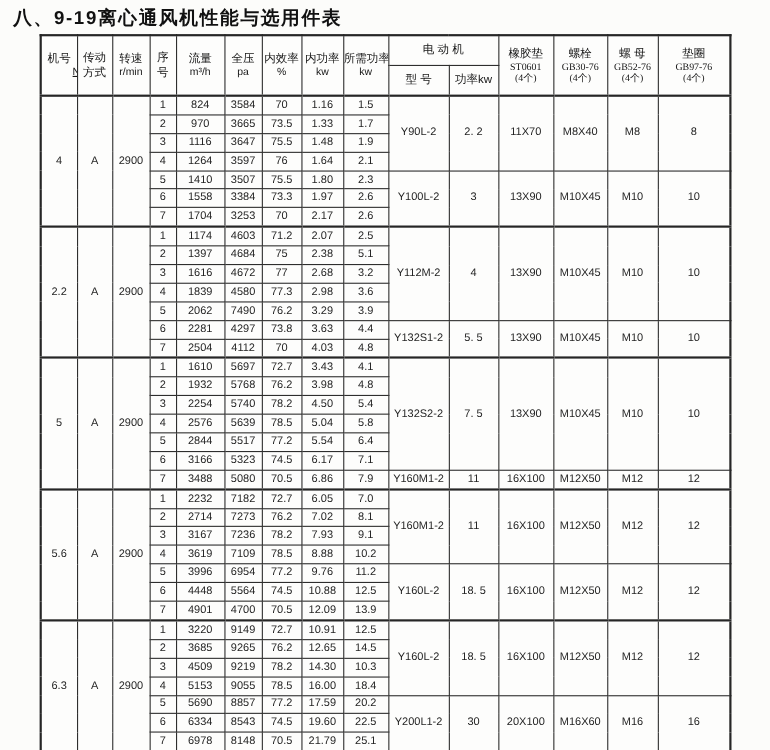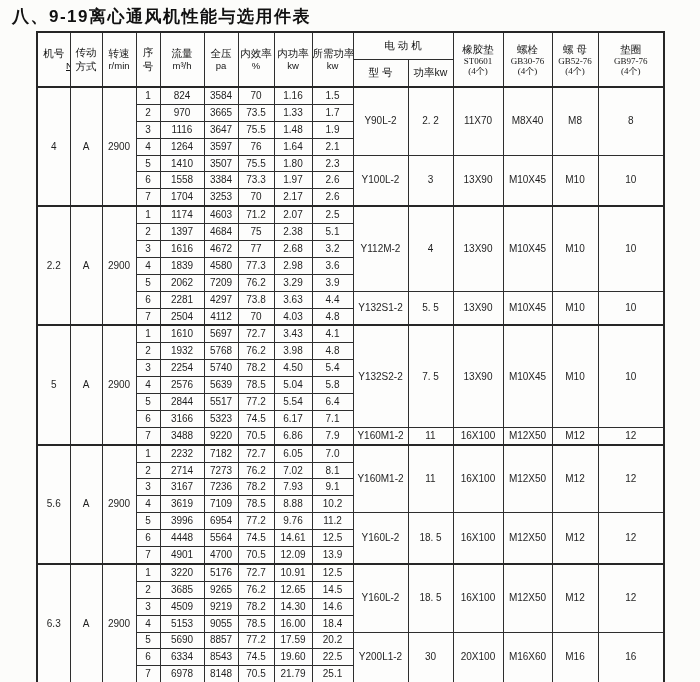--- a/index.html
+++ b/index.html
@@ -257,21 +257,21 @@
           <td>4</td>
           <td>1839</td>
           <td>4580</td>
           <td>77.3</td>
           <td>2.98</td>
           <td>3.6</td>
         </tr>
         <tr>
           <td>5</td>
           <td>2062</td>
-          <td>7209</td>
+          <td>7490</td>
           <td>76.2</td>
           <td>3.29</td>
           <td>3.9</td>
         </tr>
         <tr>
           <td>6</td>
           <td>2281</td>
           <td>4297</td>
           <td>73.8</td>
           <td>3.63</td>
@@ -344,21 +344,21 @@
           <td>6</td>
           <td>3166</td>
           <td>5323</td>
           <td>74.5</td>
           <td>6.17</td>
           <td>7.1</td>
         </tr>
         <tr>
           <td>7</td>
           <td>3488</td>
-          <td>9220</td>
+          <td>5080</td>
           <td>70.5</td>
           <td>6.86</td>
           <td>7.9</td>
           <td>Y160M1-2</td>
           <td>11</td>
           <td>16X100</td>
           <td>M12X50</td>
           <td>M12</td>
           <td>12</td>
         </tr>
@@ -415,38 +415,38 @@
           <td rowspan="3">16X100</td>
           <td rowspan="3">M12X50</td>
           <td rowspan="3">M12</td>
           <td rowspan="3">12</td>
         </tr>
         <tr>
           <td>6</td>
           <td>4448</td>
           <td>5564</td>
           <td>74.5</td>
-          <td>14.61</td>
+          <td>10.88</td>
           <td>12.5</td>
         </tr>
         <tr>
           <td>7</td>
           <td>4901</td>
           <td>4700</td>
           <td>70.5</td>
           <td>12.09</td>
           <td>13.9</td>
         </tr>
         <tr class="group-start">
           <td rowspan="7">6.3</td>
           <td rowspan="7">A</td>
           <td rowspan="7">2900</td>
           <td>1</td>
           <td>3220</td>
-          <td>5176</td>
+          <td>9149</td>
           <td>72.7</td>
           <td>10.91</td>
           <td>12.5</td>
           <td rowspan="4">Y160L-2</td>
           <td rowspan="4">18. 5</td>
           <td rowspan="4">16X100</td>
           <td rowspan="4">M12X50</td>
           <td rowspan="4">M12</td>
           <td rowspan="4">12</td>
         </tr>
@@ -457,21 +457,21 @@
           <td>76.2</td>
           <td>12.65</td>
           <td>14.5</td>
         </tr>
         <tr>
           <td>3</td>
           <td>4509</td>
           <td>9219</td>
           <td>78.2</td>
           <td>14.30</td>
-          <td>14.6</td>
+          <td>10.3</td>
         </tr>
         <tr>
           <td>4</td>
           <td>5153</td>
           <td>9055</td>
           <td>78.5</td>
           <td>16.00</td>
           <td>18.4</td>
         </tr>
         <tr>

